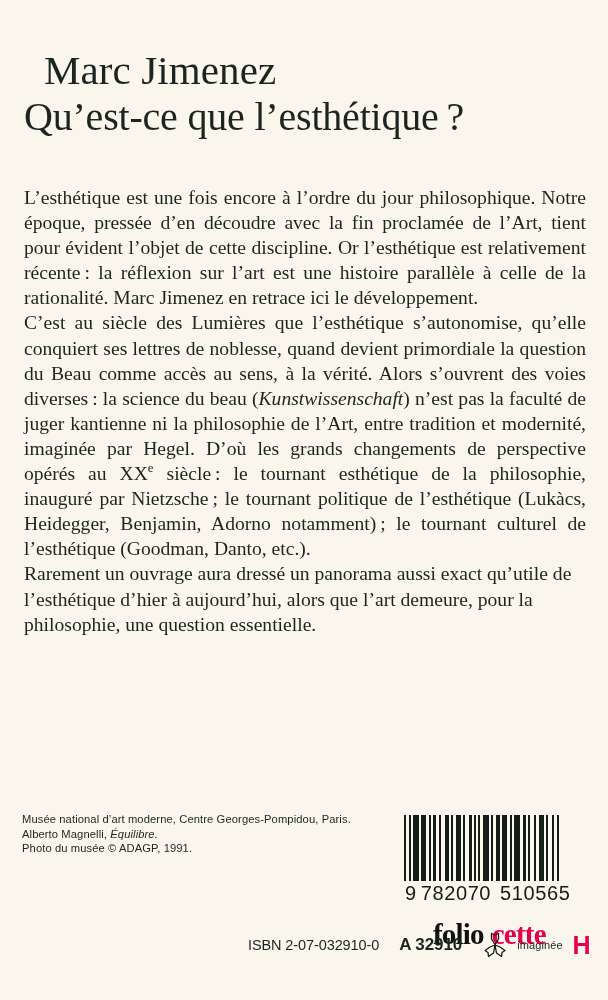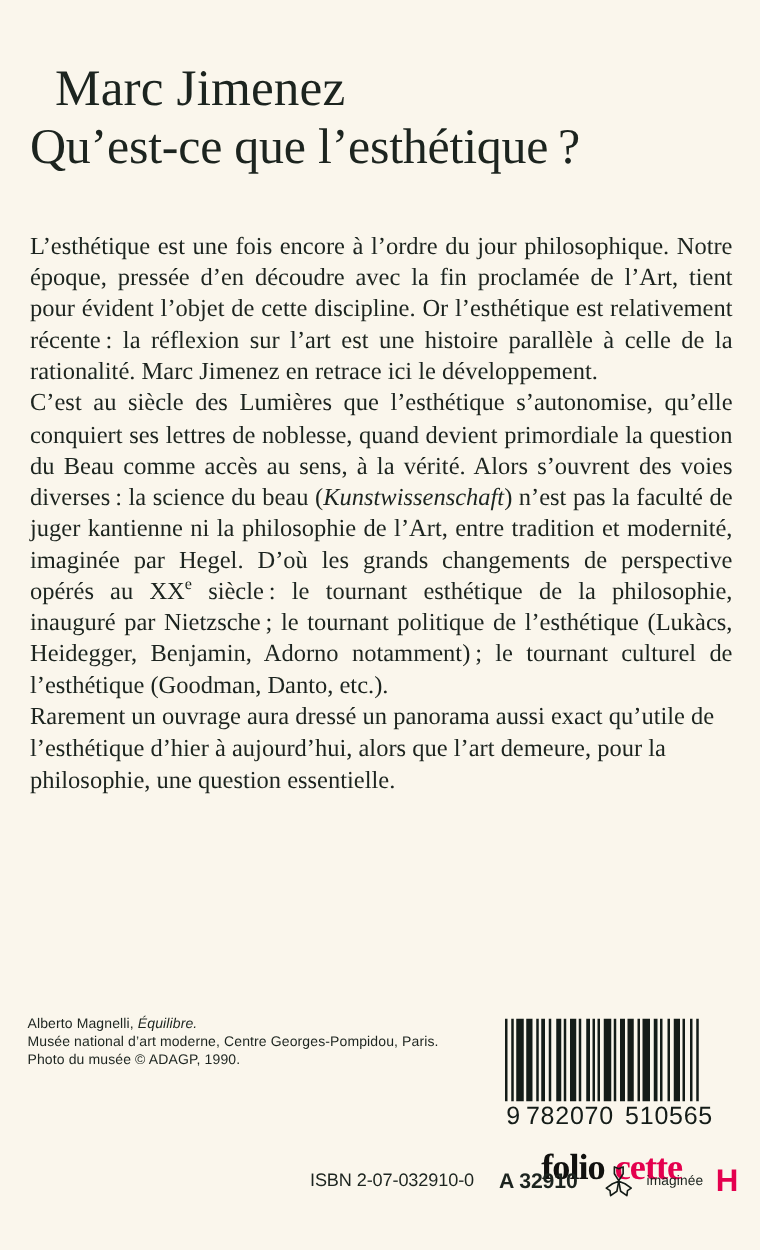--- a/index.html
+++ b/index.html
@@ -196,23 +196,23 @@
     <div class="title">Qu’est-ce que l’esthétique ?</div>
   </div>
 
   <div class="blurb">
     <p>L’esthétique est une fois encore à l’ordre du jour philosophique. Notre époque, pressée d’en découdre avec la fin proclamée de l’Art, tient pour évident l’objet de cette discipline. Or l’esthétique est relativement récente : la réflexion sur l’art est une histoire parallèle à celle de la rationalité. Marc Jimenez en retrace ici le développement.</p>
     <p><span>C’est au siècle des Lumières que l’esthétique s’autonomise, qu’elle conquiert ses lettres de noblesse, quand devient primordiale la question du Beau comme accès au sens, à la vérité. Alors s’ouvrent des voies diverses : la science du beau (</span><em>Kunstwissenschaft</em><span>) n’est pas la faculté de juger kantienne ni la philosophie de l’Art, entre tradition et modernité, imaginée par Hegel. D’où les grands changements de perspective opérés au XX</span><sup>e</sup><span> siècle : le tournant esthétique de la philosophie, inauguré par Nietzsche ; le tournant politique de l’esthétique (Lukàcs, Heidegger, Benjamin, Adorno notamment) ; le tournant culturel de l’esthétique (Goodman, Danto, etc.).</span></p>
     <p>Rarement un ouvrage aura dressé un panorama aussi exact qu’utile de l’esthétique d’hier à aujourd’hui, alors que l’art demeure, pour la philosophie, une question essentielle.</p>
   </div>
 
   <div class="credits">
+    <div>Musée national d’art moderne, Centre Georges-Pompidou, Paris.</div>
     <div><span>Alberto Magnelli, </span><em>Équilibre.</em></div>
-    <div>Musée national d’art moderne, Centre Georges-Pompidou, Paris.</div>
-    <div>Photo du musée © ADAGP, 1990.</div>
+    <div>Photo du musée © ADAGP, 1991.</div>
   </div>
 
   <div class="barcode-block">
     <div class="barcode-bars">
       <span style="width:2px"></span>
         <span class="w" style="width:3px"></span>
       <span style="width:2px"></span>
         <span class="w" style="width:2px"></span>
       <span style="width:6px"></span>
         <span class="w" style="width:2px"></span>

